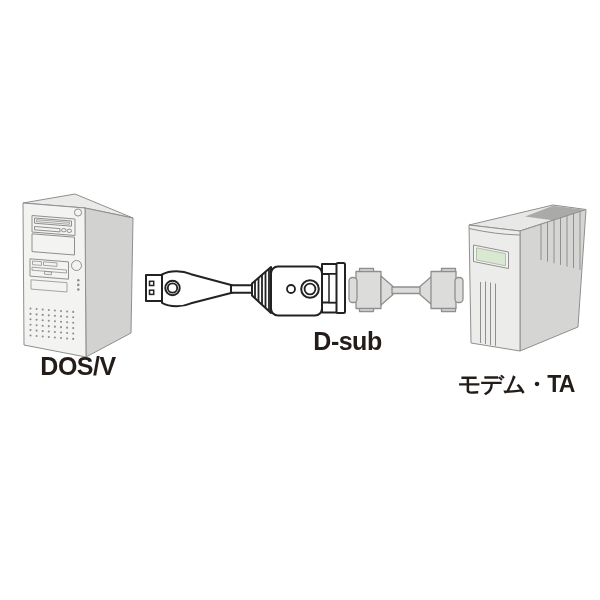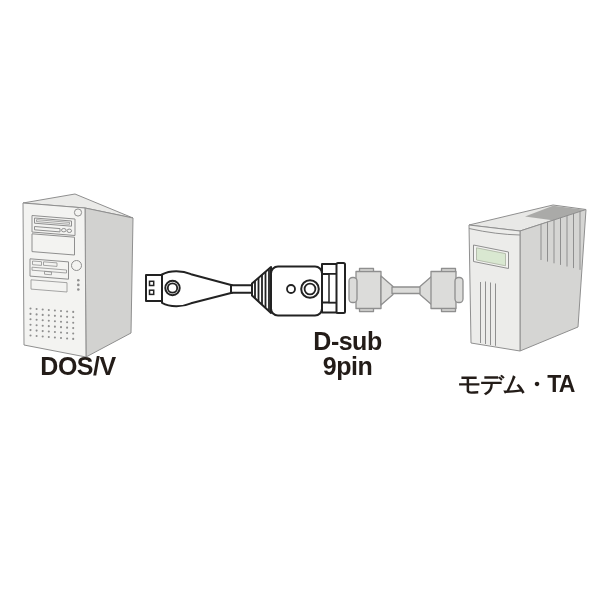--- a/index.html
+++ b/index.html
@@ -201,20 +201,19 @@
       <path class="lg" d="M541,224 L541,260 M547.5,221.8 L547.5,261.6 M554,219.7 L554,263.3 M560.5,217.5 L560.5,264.9 M567,215.3 L567,266.5 M573.5,213.2 L573.5,268.1 M580,211 L580,269.8"></path>
     </g>
   </svg>
 
   <div class="label label-pc">
     <div>DOS/V</div>
   </div>
 
   <div class="label label-adapter">
     <div>D-sub</div>
-    <div>9pin</div>
   </div>
 
   <div class="label label-modem">
     <div>モデム・TA</div>
   </div>
 
 </div>
 
 </body></html>

